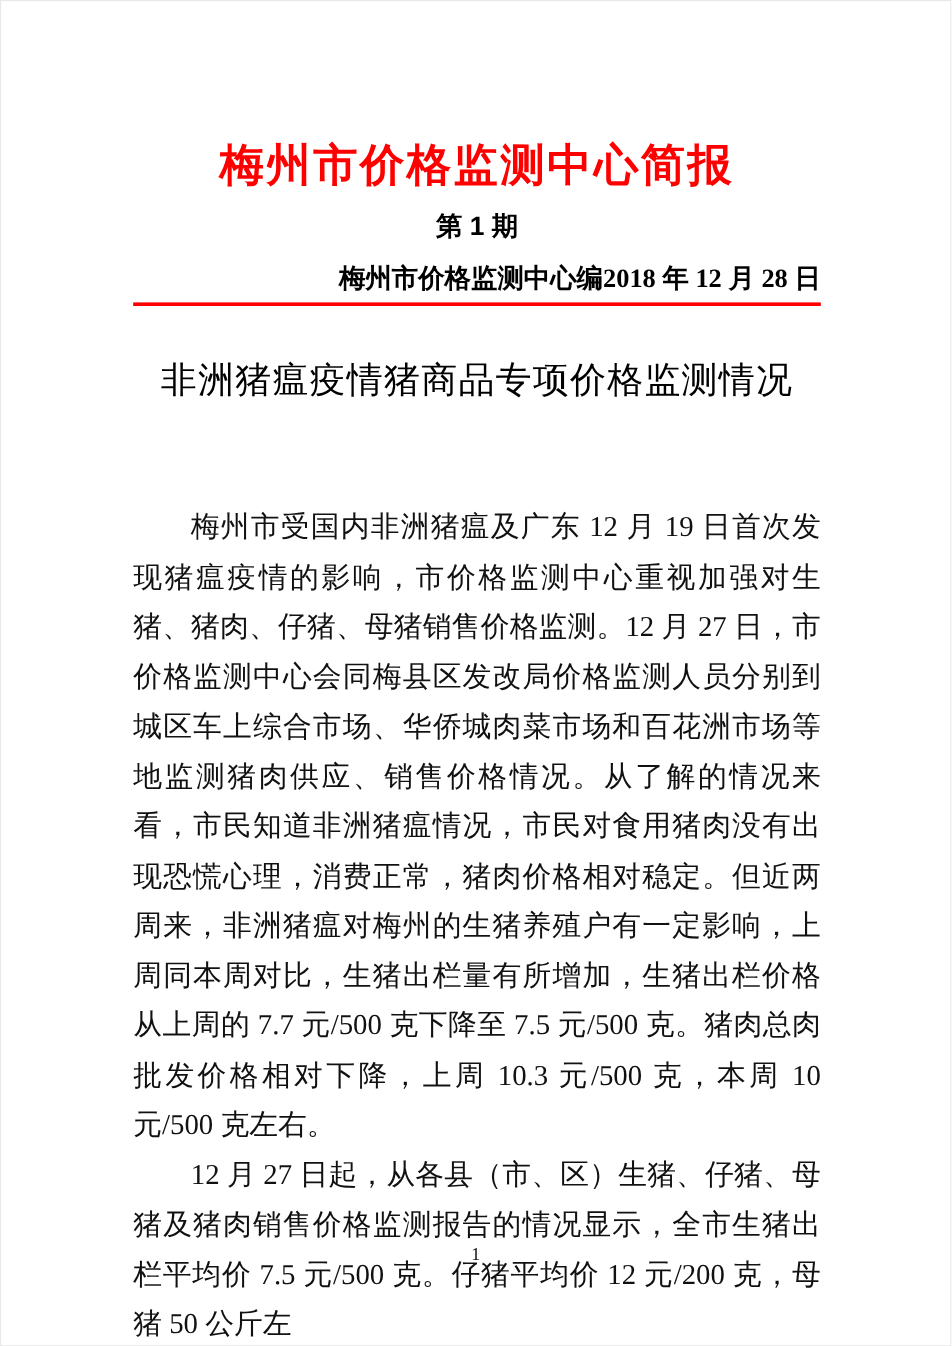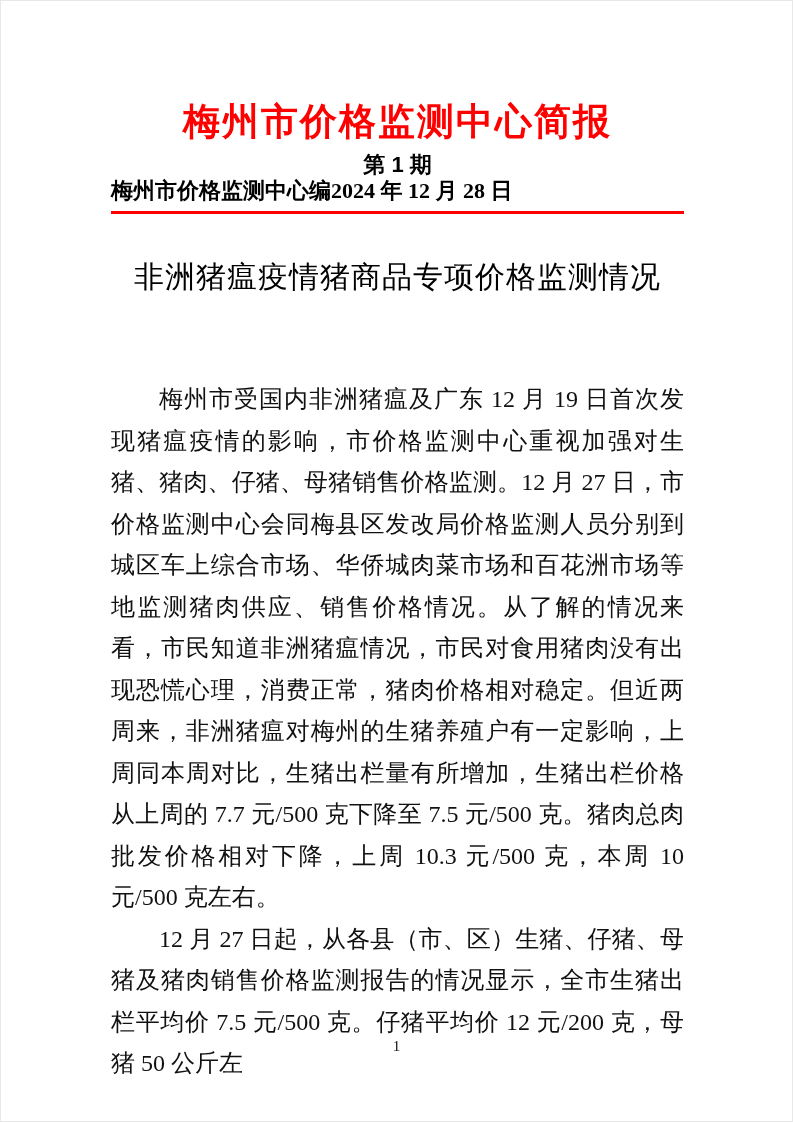--- a/index.html
+++ b/index.html
@@ -8,42 +8,43 @@
     position: relative;
     width: 793px;
     height: 1122px;
     margin: 0 auto;
     background: #ffffff;
     border: 1px solid #e8e8e8;
     padding: 100px 108px 0 110px;
     overflow: hidden;
   }
   .masthead-title {
-    margin: 0;
+    margin: 16px;
     text-align: center;
     color: var(--accent, #ff0000);
     font-family: "Liberation Sans", "DejaVu Sans", sans-serif;
     font-weight: bold;
     font-size: 37px;
     line-height: 1.15;
     letter-spacing: 2px;
     white-space: nowrap;
   }
   .issue {
     margin-top: 8px;
     text-align: center;
     font-family: "Liberation Sans", "DejaVu Sans", sans-serif;
     font-weight: bold;
     font-size: 22px;
     line-height: 1.2;
   }
   .meta-row {
     display: flex;
-    justify-content: flex-start;
+    justify-content: flex-end;
     align-items: baseline;
+    margin-top: 17px;
     font-weight: bold;
     font-size: 22px;
     line-height: 1.2;
   }
   .editor {
     font-family: "Liberation Sans", "DejaVu Sans", sans-serif;
   }
   .date {
     font-family: "Liberation Serif", "DejaVu Serif", serif;
   }
@@ -90,21 +91,21 @@
 
 <div class="page">
 
   <header>
     <h1 class="masthead-title">梅州市价格监测中心简报</h1>
 
     <div class="issue">第 1 期</div>
 
     <div class="meta-row">
       <span class="editor">梅州市价格监测中心编</span>
-      <span class="date">2024 年 12 月 28 日</span>
+      <span class="date">2018 年 12 月 28 日</span>
     </div>
 
     <div class="red-rule"></div>
   </header>
 
   <main>
     <h2 class="headline">非洲猪瘟疫情猪商品专项价格监测情况</h2>
 
     <div class="article-body">
       <p class="body-para">梅州市受国内非洲猪瘟及广东 12 月 19 日首次发现猪瘟疫情的影响，市价格监测中心重视加强对生猪、猪肉、仔猪、母猪销售价格监测。12 月 27 日，市价格监测中心会同梅县区发改局价格监测人员分别到城区车上综合市场、华侨城肉菜市场和百花洲市场等地监测猪肉供应、销售价格情况。从了解的情况来看，市民知道非洲猪瘟情况，市民对食用猪肉没有出现恐慌心理，消费正常，猪肉价格相对稳定。但近两周来，非洲猪瘟对梅州的生猪养殖户有一定影响，上周同本周对比，生猪出栏量有所增加，生猪出栏价格从上周的 7.7 元/500 克下降至 7.5 元/500 克。猪肉总肉批发价格相对下降，上周 10.3 元/500 克，本周 10 元/500 克左右。</p>

